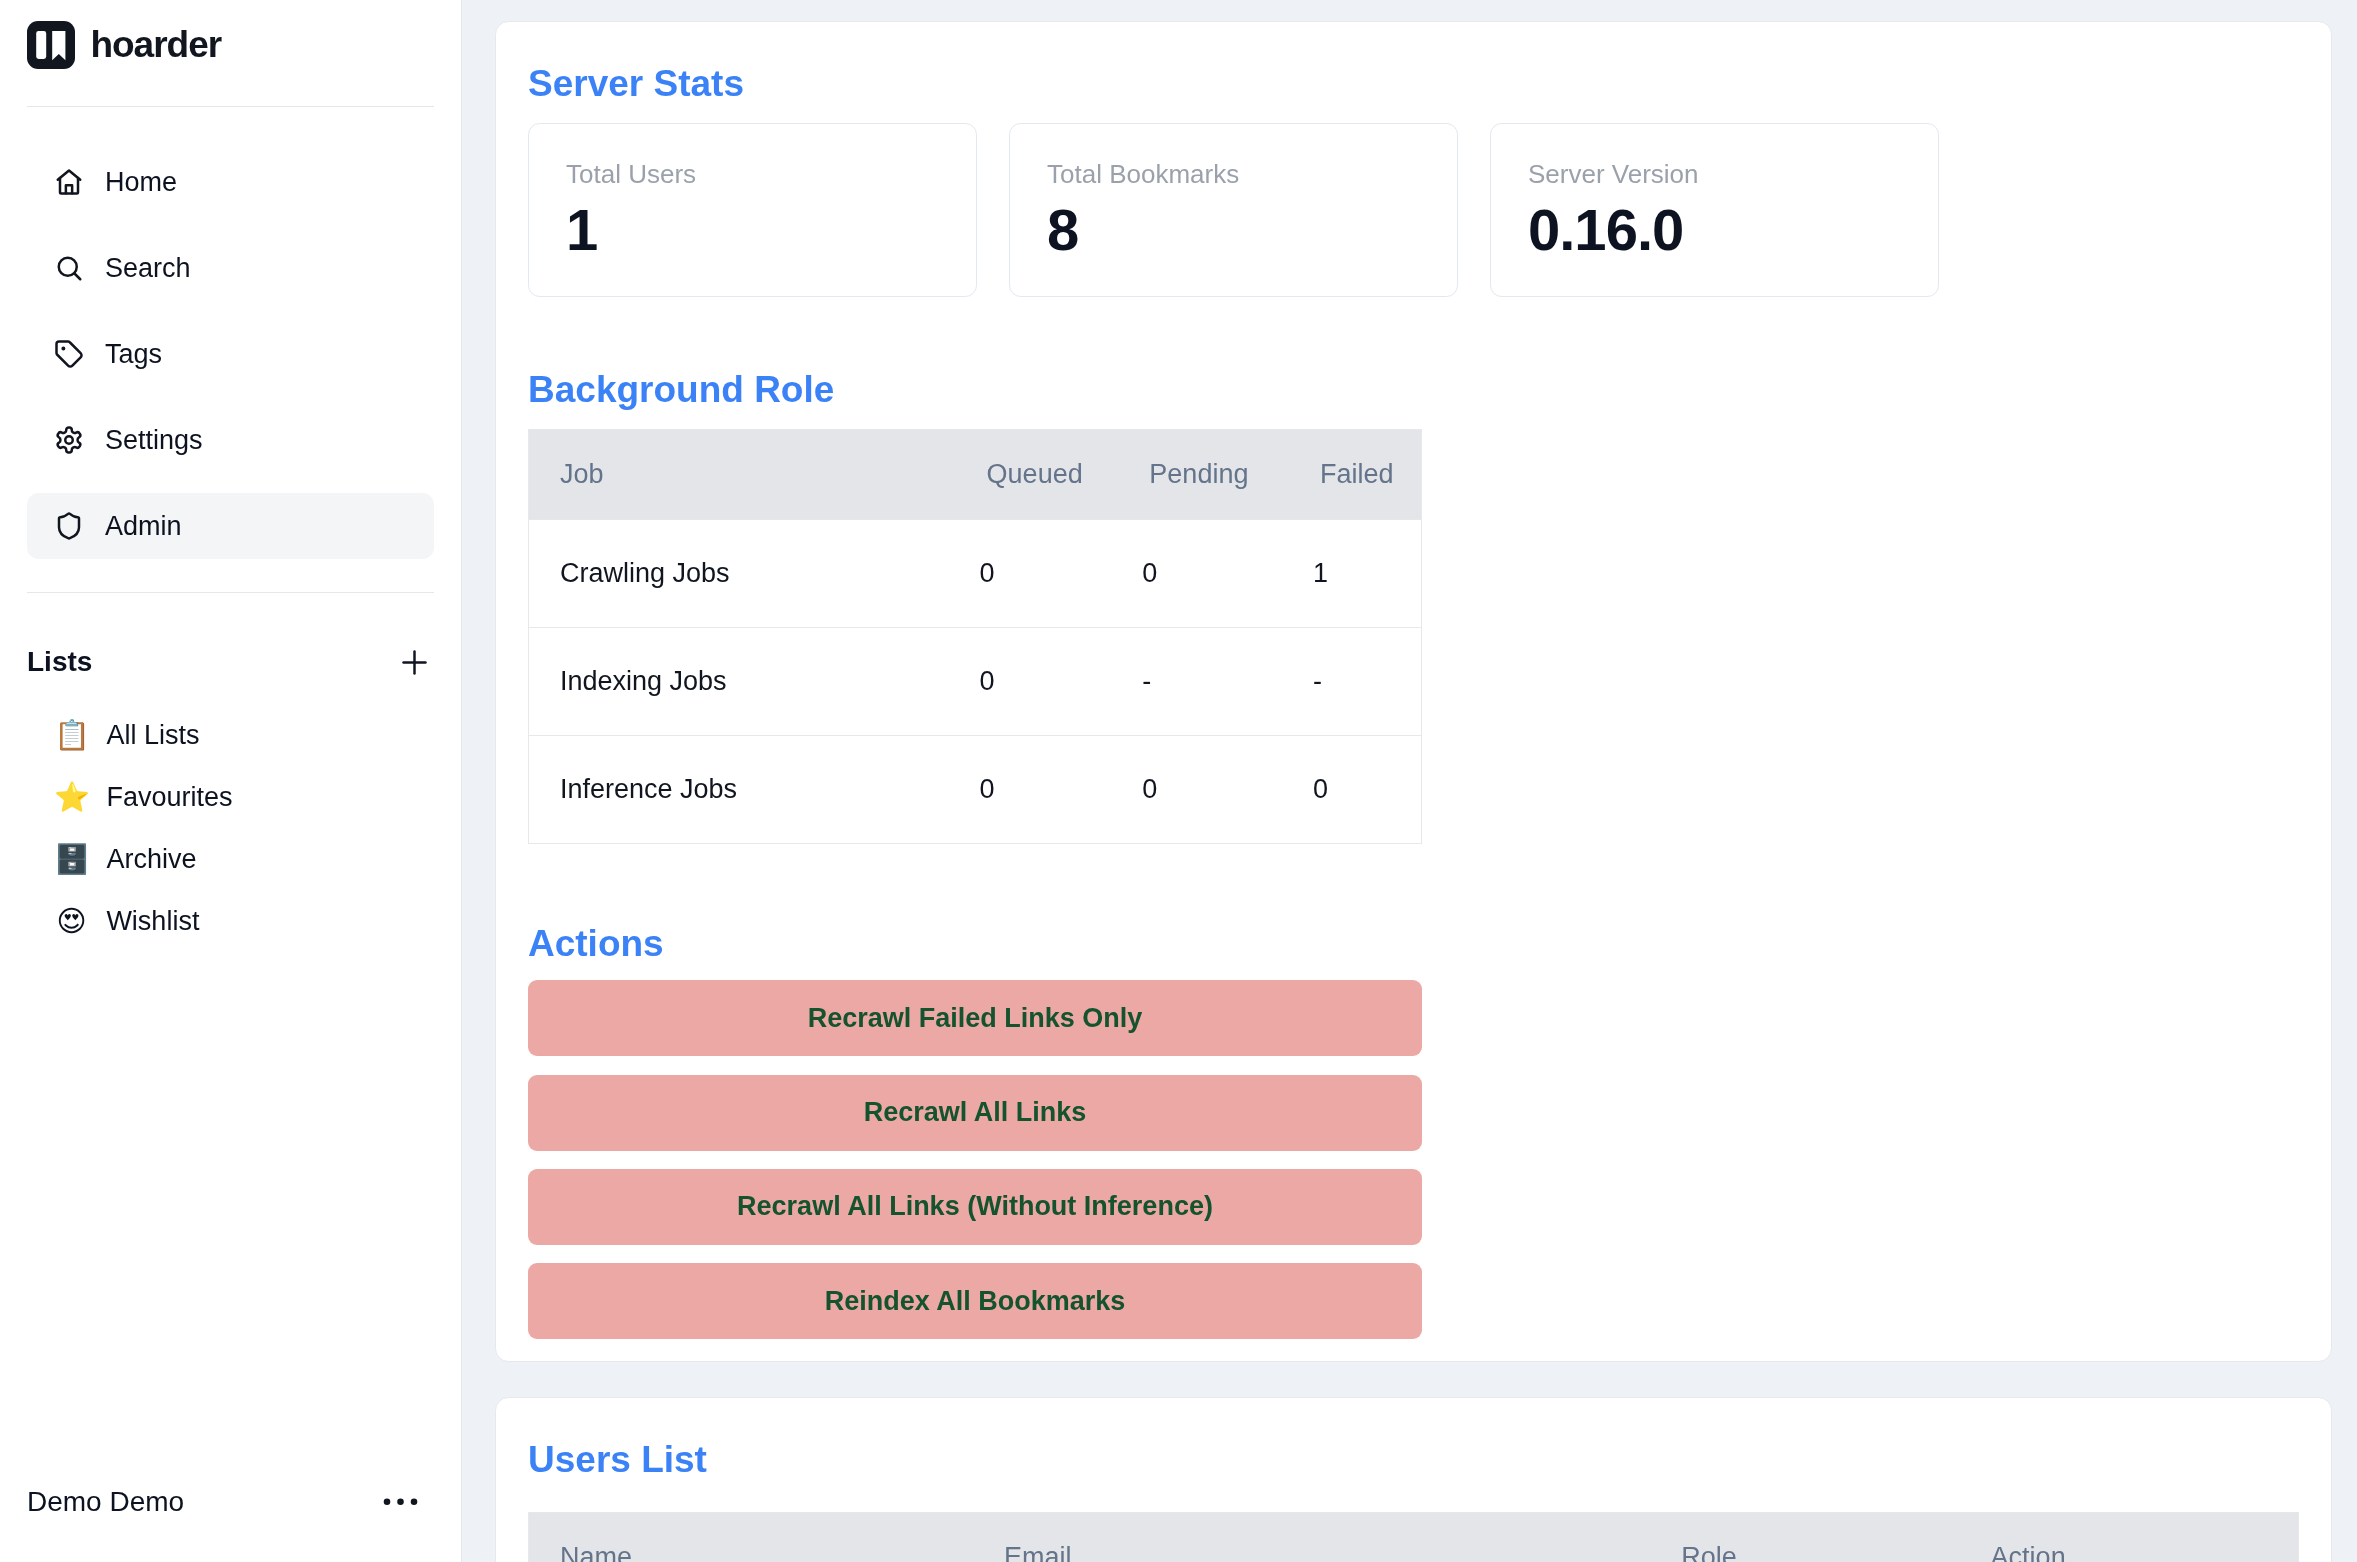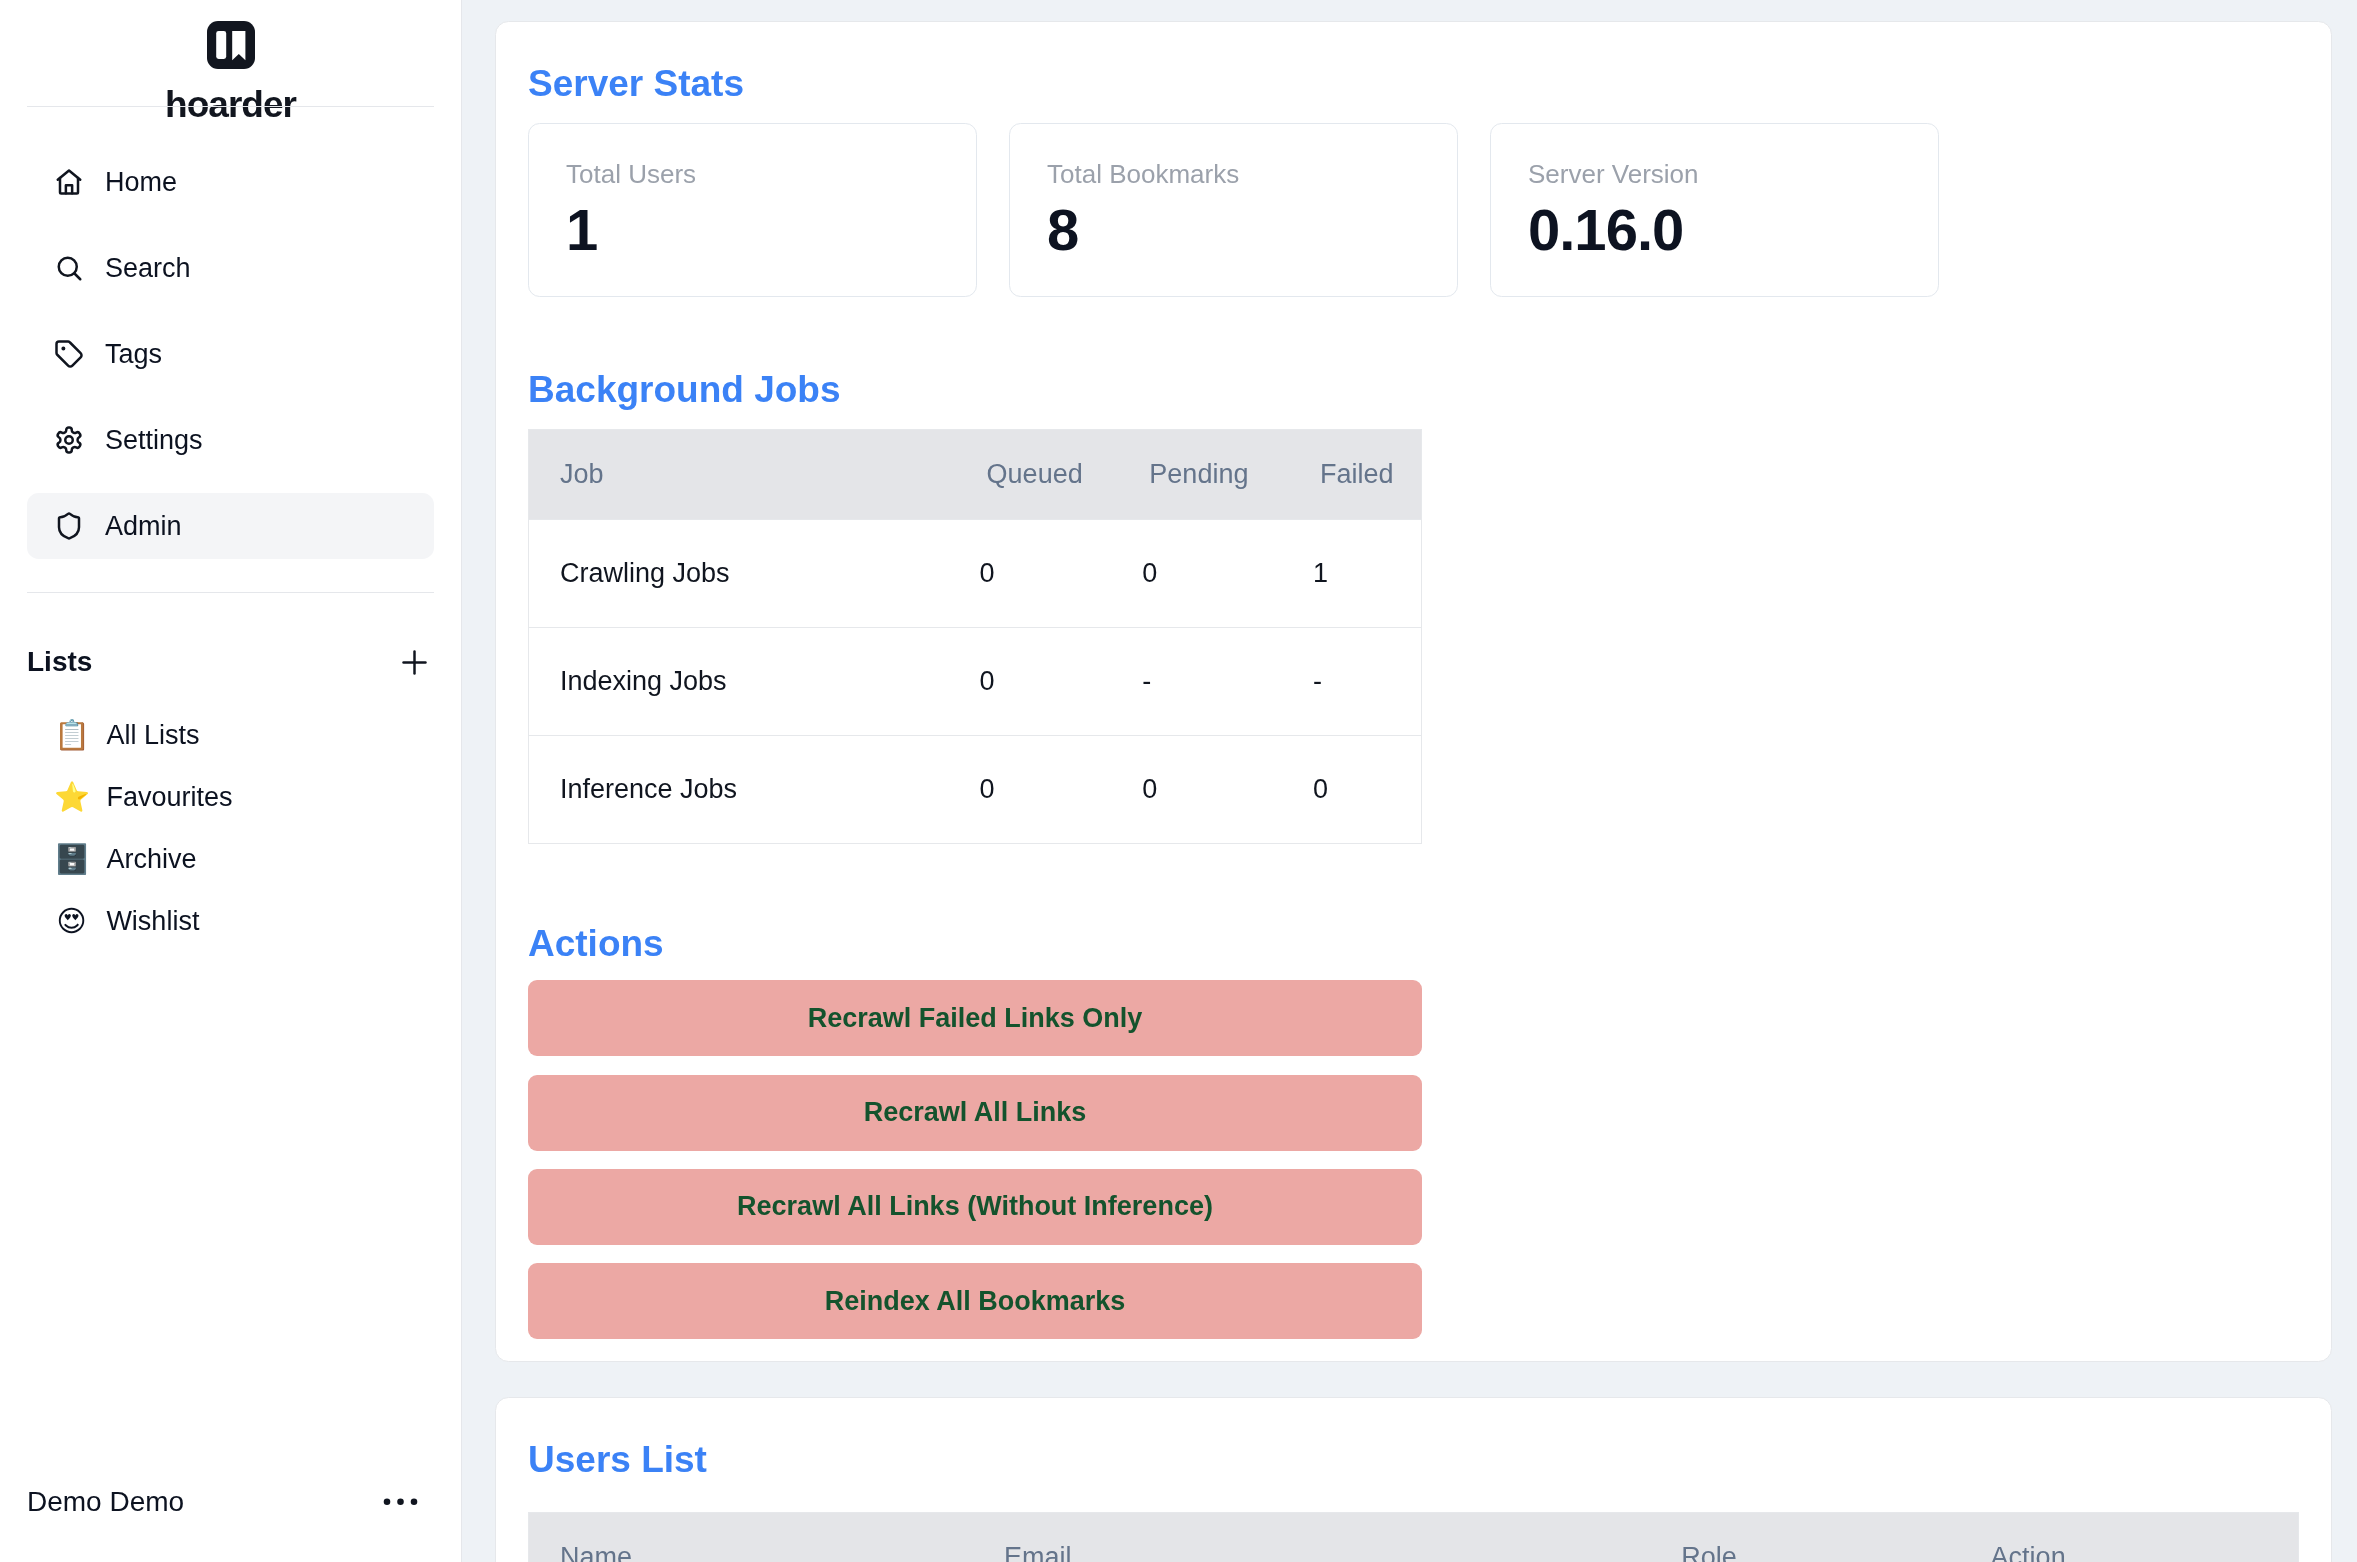--- a/index.html
+++ b/index.html
@@ -12,21 +12,21 @@
   }
 
   
   .sidebar {
     width: 462px; min-width: 462px; height: 100%;
     background: #ffffff;
     border-right: 1px solid var(--border, #e5e7eb);
     padding: 21px 27px 39px 27px;
     display: flex; flex-direction: column;
   }
-  .logo-row { display: flex; align-items: center; gap: 15.4px; height: 48px; flex-direction: column; }
+  .logo-row { display: flex; align-items: center; gap: 15.4px; height: 48px; }
   .logo-mark { width: 48px; height: 48px; flex: 0 0 48px; }
   .logo-name { font-size: 37px; font-weight: 800; letter-spacing: -1px; color: #12161f; }
   .side-divider { border: none; border-top: 1px solid var(--border, #e5e7eb); margin-top: 37px; }
   .nav { margin-top: 42px; display: flex; flex-direction: column; gap: 20px; }
   .nav-item {
     height: 66px; border-radius: 11.6px; display: flex; align-items: center;
     gap: 21px; padding: 0 27px; font-size: 27px; font-weight: 500; cursor: pointer;
   }
   .nav-item.active { background: #f4f5f7; }
   .nav-item svg { width: 30px; height: 30px; stroke: #10151f; }
@@ -188,21 +188,21 @@
       <div class="stat-card">
         <div class="stat-label">Total Bookmarks</div>
         <div class="stat-value">8</div>
       </div>
       <div class="stat-card">
         <div class="stat-label">Server Version</div>
         <div class="stat-value">0.16.0</div>
       </div>
     </div>
 
-    <h2 class="section-title jobs-title">Background Jobs</h2>
+    <h2 class="section-title jobs-title">Background Role</h2>
 
     <div class="jobs-table-wrap">
       <table>
         <colgroup>
             <col style="width:452px">
             <col style="width:163px">
             <col style="width:171px">
             <col style="width:108px">
           </colgroup>
         <thead>

